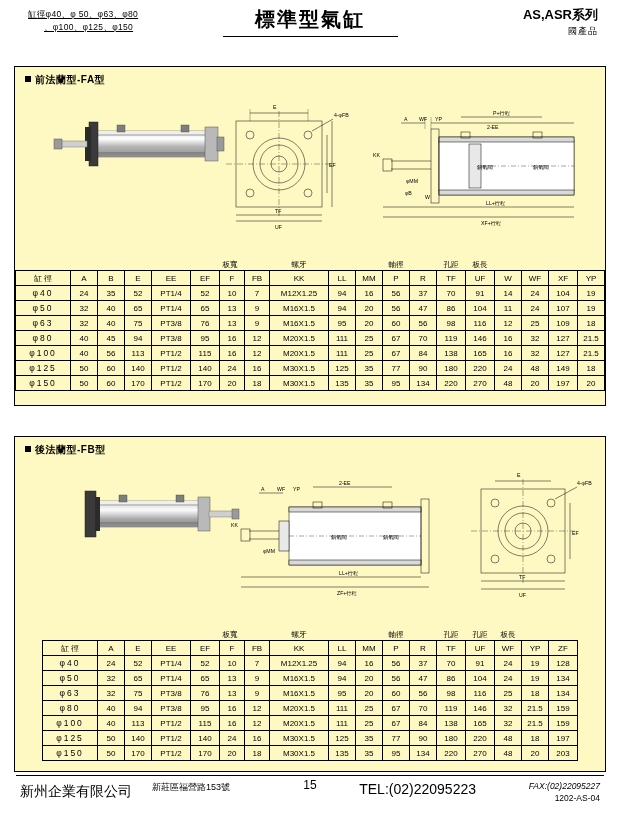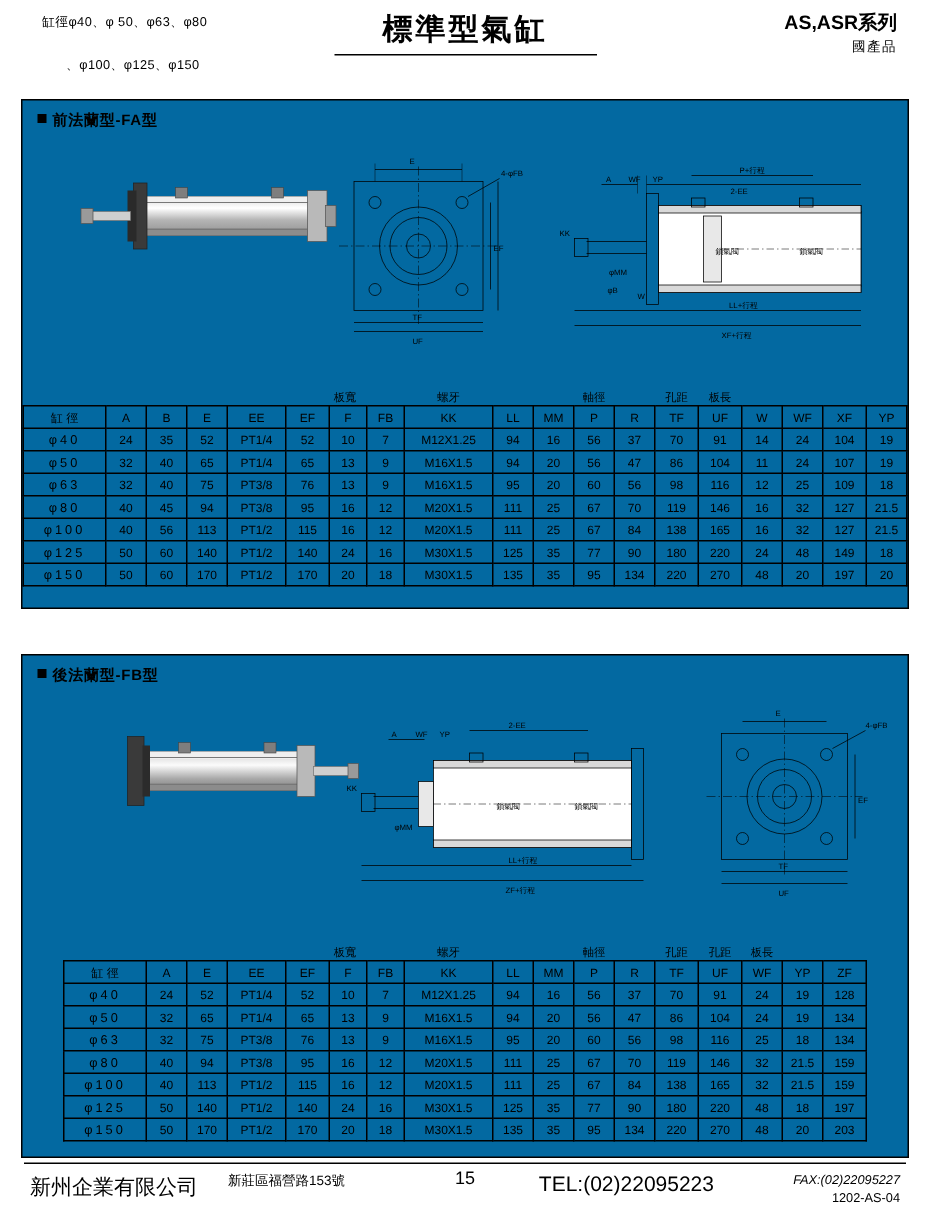--- a/index.html
+++ b/index.html
@@ -30,22 +30,23 @@
     padding: 6px 14px 0 14px;
     box-sizing: border-box;
   }
   .hdr-left {
     position: absolute;
     left: 28px;
     top: 8px;
     font-size: 8.5px;
     line-height: 13px;
     letter-spacing: 0.3px;
-  }
-  .hdr-left .row2 { padding-left: 16px; margin-top: 16px; }
+    text-decoration: underline;
+  }
+  .hdr-left .row2 { padding-left: 16px; }
   .hdr-center {
     position: absolute;
     left: 0; right: 0;
     top: 6px;
     text-align: center;
     font-size: 20px;
     font-weight: bold;
     letter-spacing: 2px;
     font-family: "DejaVu Sans", sans-serif;
   }
@@ -70,21 +71,21 @@
     letter-spacing: 1px;
   }
 
   
   .section {
     position: absolute;
     left: 14px;
     width: 592px;
     border: 1px solid #000;
     box-sizing: border-box;
-    background: #0369a1;
+    background: #fef9c3;
   }
   #section-fa { top: 66px; height: 340px; }
   #section-fb { top: 436px; height: 336px; }
 
   .section-title {
     font-size: 10px;
     font-weight: bold;
     padding: 6px 0 0 10px;
     letter-spacing: 0.5px;
   }

